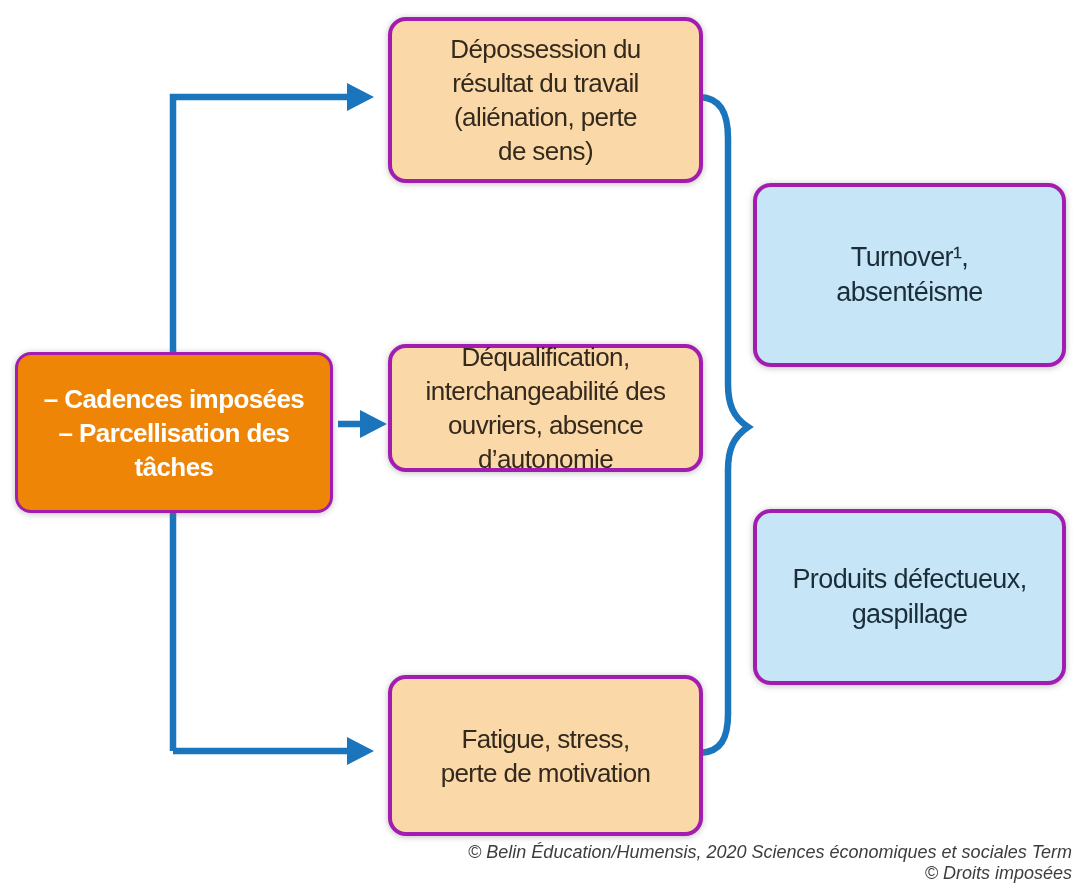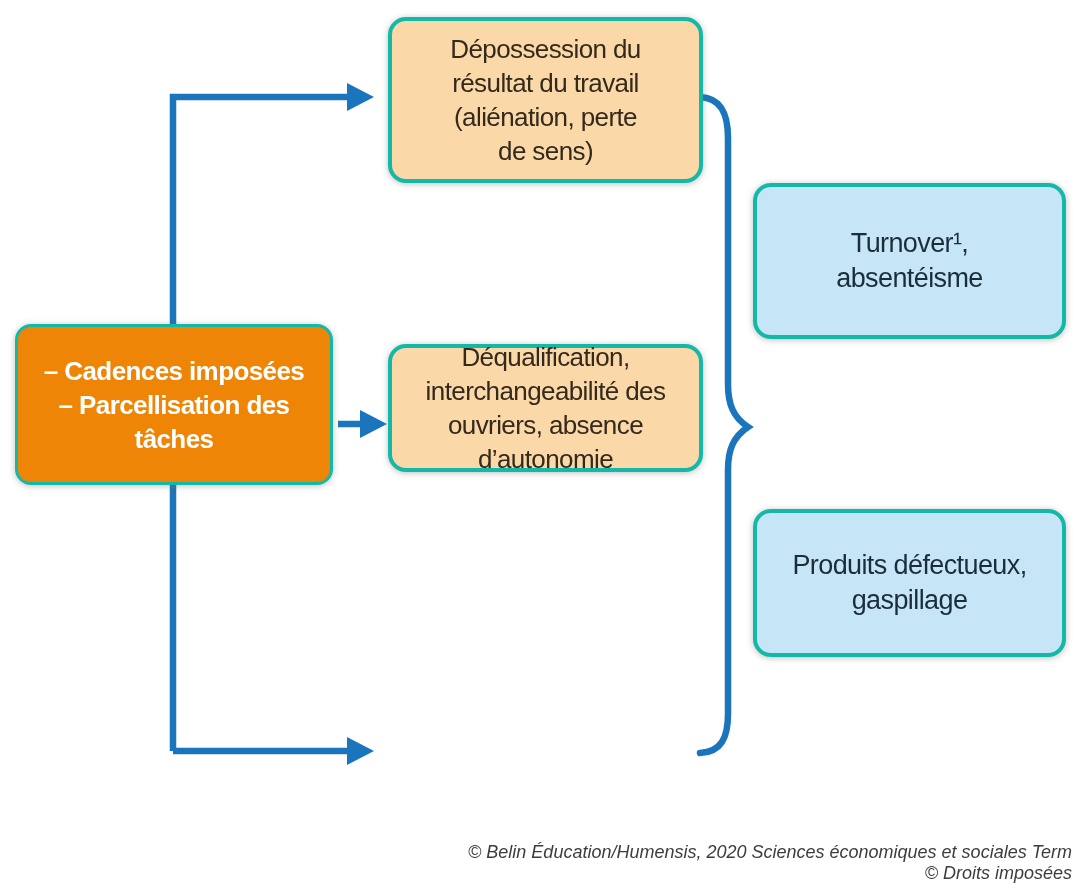--- a/index.html
+++ b/index.html
@@ -24,27 +24,27 @@
   .box {
     position: absolute;
     z-index: 1;
     box-sizing: border-box;
     display: flex;
     align-items: center;
     justify-content: center;
     text-align: center;
     white-space: pre-line;
     border-radius: 18px;
-    border: 4px solid #14b8a6;
+    border: 4px solid #a21caf;
     box-shadow: 0 1px 6px rgba(110,110,110,0.45);
     letter-spacing: -0.6px;
   }
   .box-orange {
     left: 15px;
-    top: 324px;
+    top: 352px;
     width: 318px;
     height: 161px;
     background: #EE8507;
     color: #ffffff;
     font-weight: bold;
     font-size: 26px;
     line-height: 34px;
     border-width: 3px;
     border-radius: 16px;
   }
@@ -60,22 +60,22 @@
   .box-peach.pos-2 { top: 344px; height: 128px; }
   .box-peach.pos-3 { top: 675px; height: 161px; }
   .box-blue {
     left: 753px;
     width: 313px;
     background: #C6E6F7;
     color: #1B2D39;
     font-size: 27px;
     line-height: 35px;
   }
-  .box-blue.pos-1 { top: 183px; height: 156px; text-align: center; }
-  .box-blue.pos-2 { top: 509px; height: 148px; }
+  .box-blue.pos-1 { top: 183px; height: 184px; text-align: center; }
+  .box-blue.pos-2 { top: 509px; height: 176px; }
   .footer {
     position: absolute;
     right: 8px;
     bottom: 4px;
     z-index: 1;
     text-align: right;
     font-style: italic;
     font-size: 18px;
     line-height: 21px;
     color: #3D3D3D;
@@ -113,20 +113,22 @@
   <div class="box box-peach pos-1">Dépossession du
 résultat du travail
 (aliénation, perte
 de sens)</div>
 
   <div class="box box-peach pos-2">Déqualification,
 interchangeabilité des
 ouvriers, absence
 d’autonomie</div>
 
+  <div class="box box-peach pos-3">Fatigue, stress,
+perte de motivation</div>
 
   <div class="box box-blue pos-1">Turnover¹,
 absentéisme</div>
 
   <div class="box box-blue pos-2">Produits défectueux,
 gaspillage</div>
 
   <div class="footer">
     <div>© Belin Éducation/Humensis, 2020 Sciences économiques et sociales Term</div>
     <div>© Droits imposées</div>

